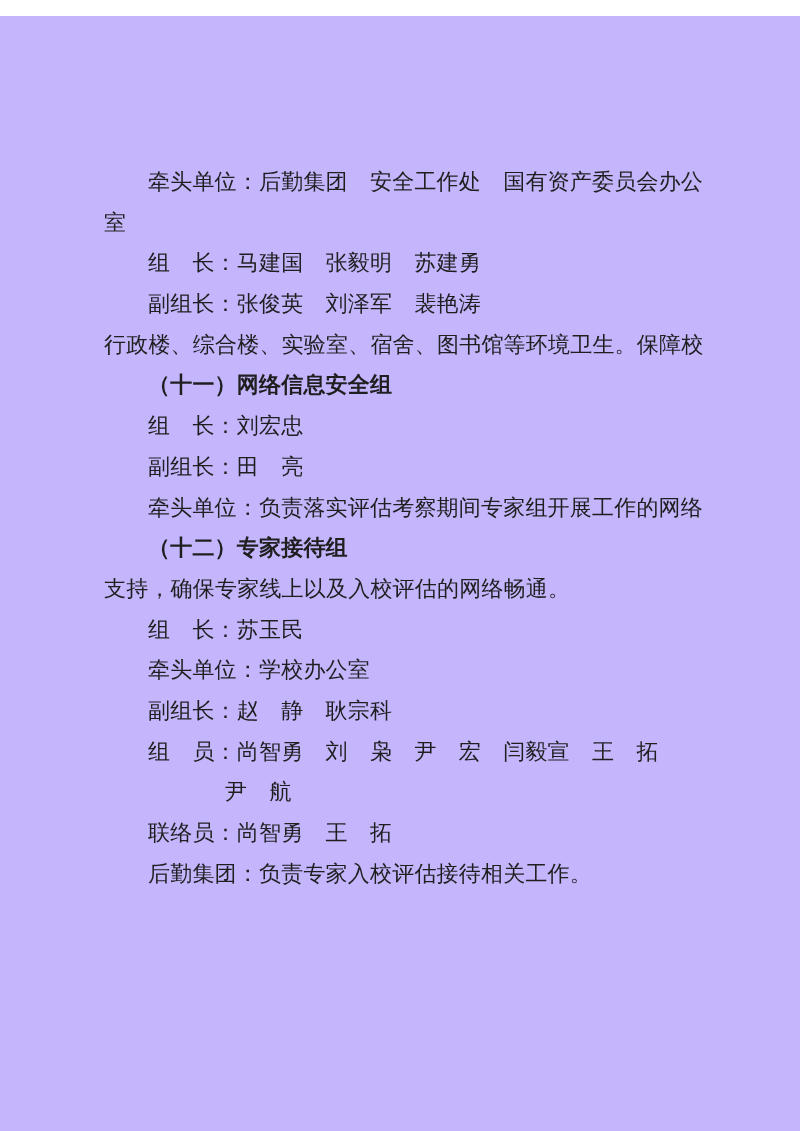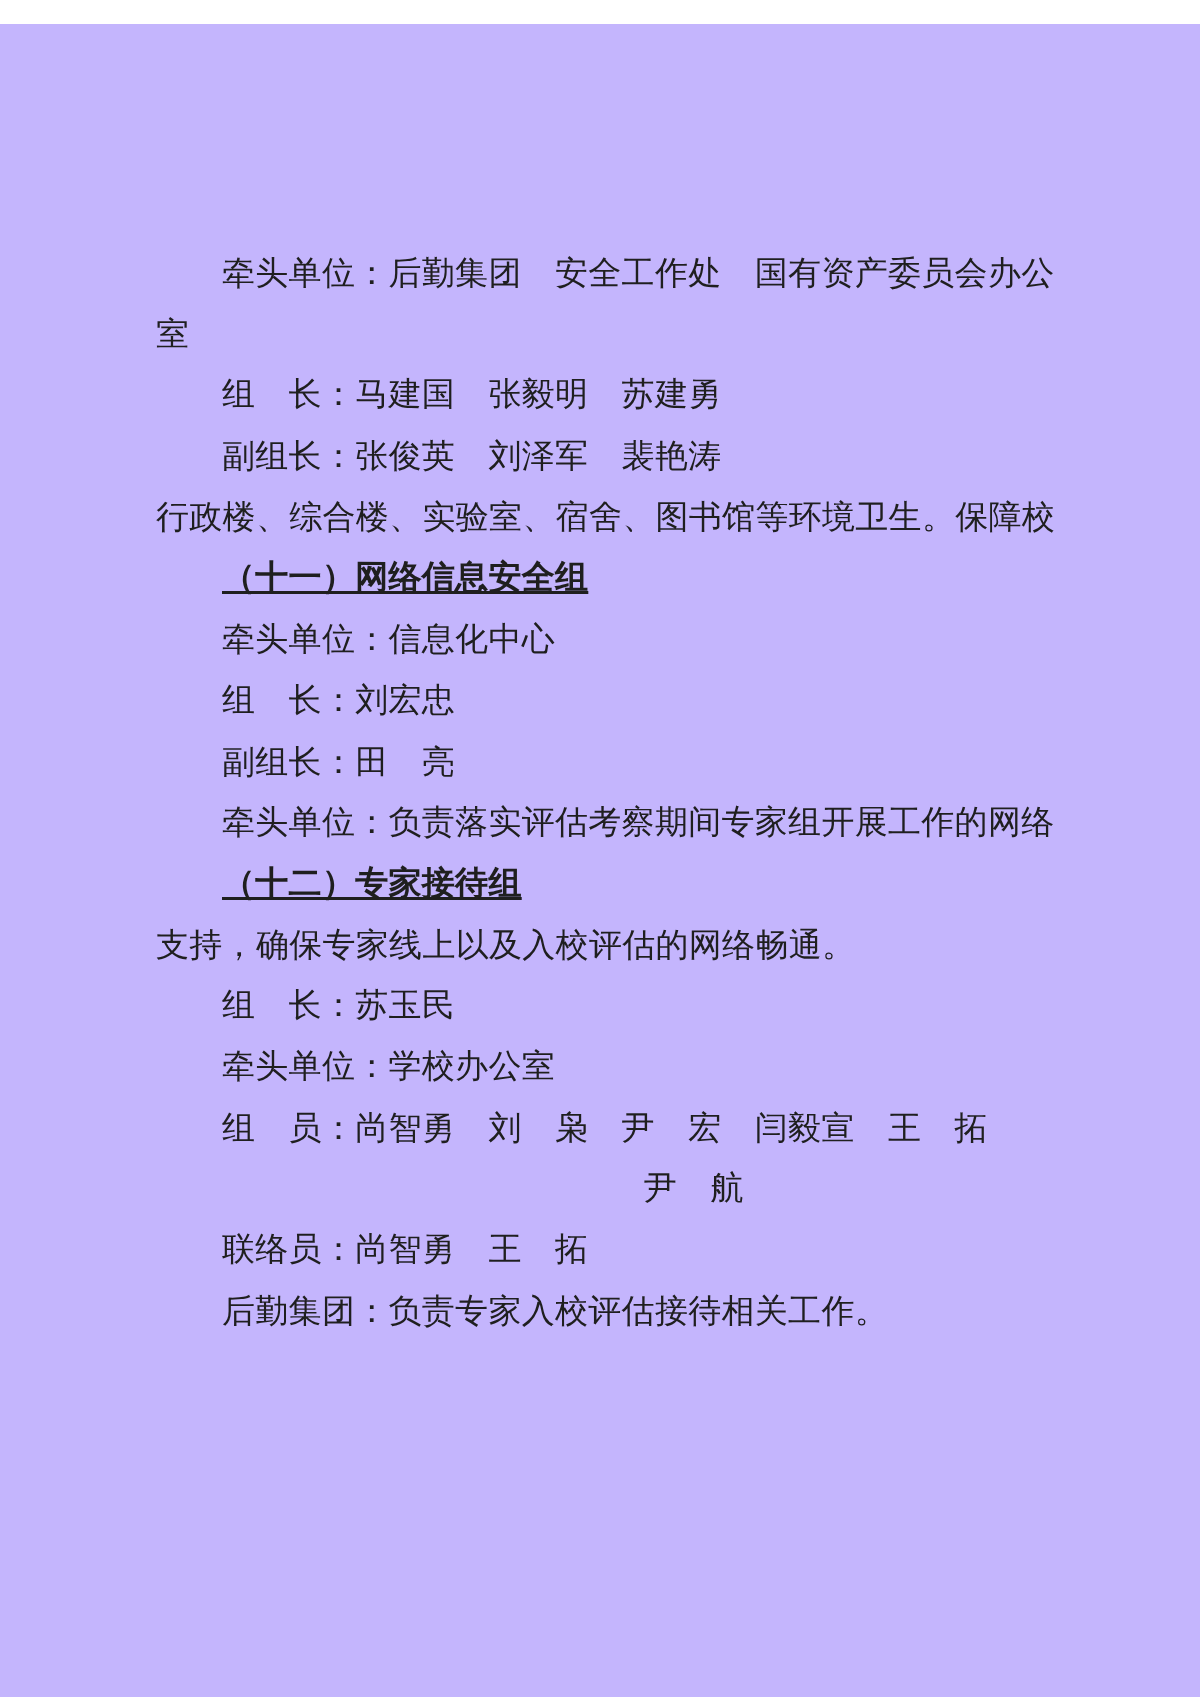--- a/index.html
+++ b/index.html
@@ -26,28 +26,28 @@
   .line {
     height: 40.7px;
     line-height: 40.7px;
     font-size: 22px;
     white-space: nowrap;
     letter-spacing: 0.2px;
     color: #1f1f1f;
     text-align: left;
   }
   .indent { padding-left: 44px; }
-  .hang   { padding-left: 121px; text-align: center; }
+  .hang   { padding-left: 121px; }
   .justify {
     text-align: justify;
     text-align-last: justify;
   }
   .indent.justify { width: 552px; }
   .tight { letter-spacing: -1px; }
-  .bold  { font-weight: bold; text-decoration: underline; }
+  .bold  { font-weight: bold; }
   .footer {
     position: absolute;
     left: 0;
     top: 1040px;
     width: 800px;
     text-align: center;
     font-size: 15px;
     line-height: 20px;
     color: #3c4250;
     font-family: "Liberation Serif", "DejaVu Serif", serif;
@@ -57,27 +57,27 @@
 <body>
 
 <div class="page">
   <div class="content">
     <div class="line indent justify">牵头单位：后勤集团　安全工作处　国有资产委员会办公</div>
     <div class="line">室</div>
     <div class="line indent">组　长：马建国　张毅明　苏建勇</div>
     <div class="line indent">副组长：张俊英　刘泽军　裴艳涛</div>
     <div class="line justify">行政楼、综合楼、实验室、宿舍、图书馆等环境卫生。保障校</div>
     <div class="line indent bold">（十一）网络信息安全组</div>
-    <div class="line indent">牵头单位：信息化中心</div>
     <div class="line indent">组　长：刘宏忠</div>
     <div class="line indent">副组长：田　亮</div>
     <div class="line indent justify">牵头单位：负责落实评估考察期间专家组开展工作的网络</div>
     <div class="line indent bold">（十二）专家接待组</div>
     <div class="line">支持，确保专家线上以及入校评估的网络畅通。</div>
     <div class="line indent">组　长：苏玉民</div>
     <div class="line indent">牵头单位：学校办公室</div>
+    <div class="line indent">副组长：赵　静　耿宗科</div>
     <div class="line indent">组　员：尚智勇　刘　枭　尹　宏　闫毅宣　王　拓</div>
     <div class="line hang">尹　航</div>
     <div class="line indent">联络员：尚智勇　王　拓</div>
     <div class="line indent">后勤集团：负责专家入校评估接待相关工作。</div>
   </div>
 
 </div>
 
 </body></html>

